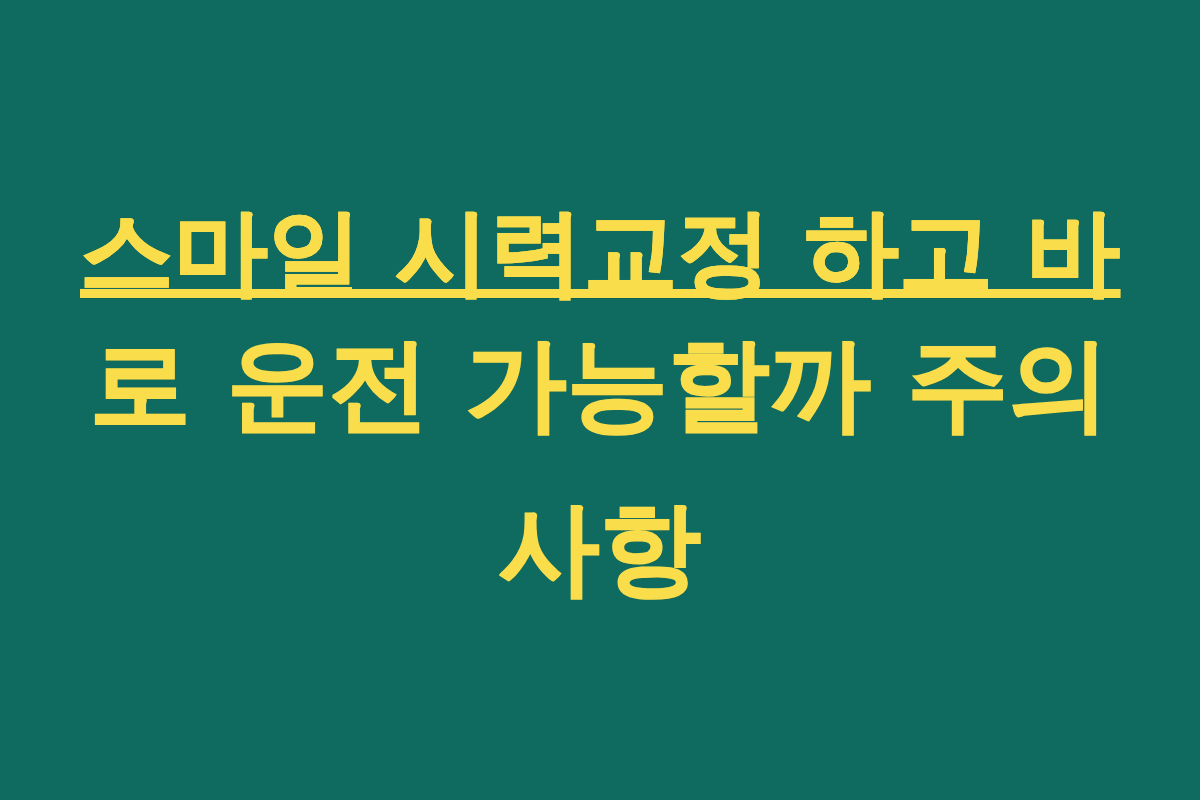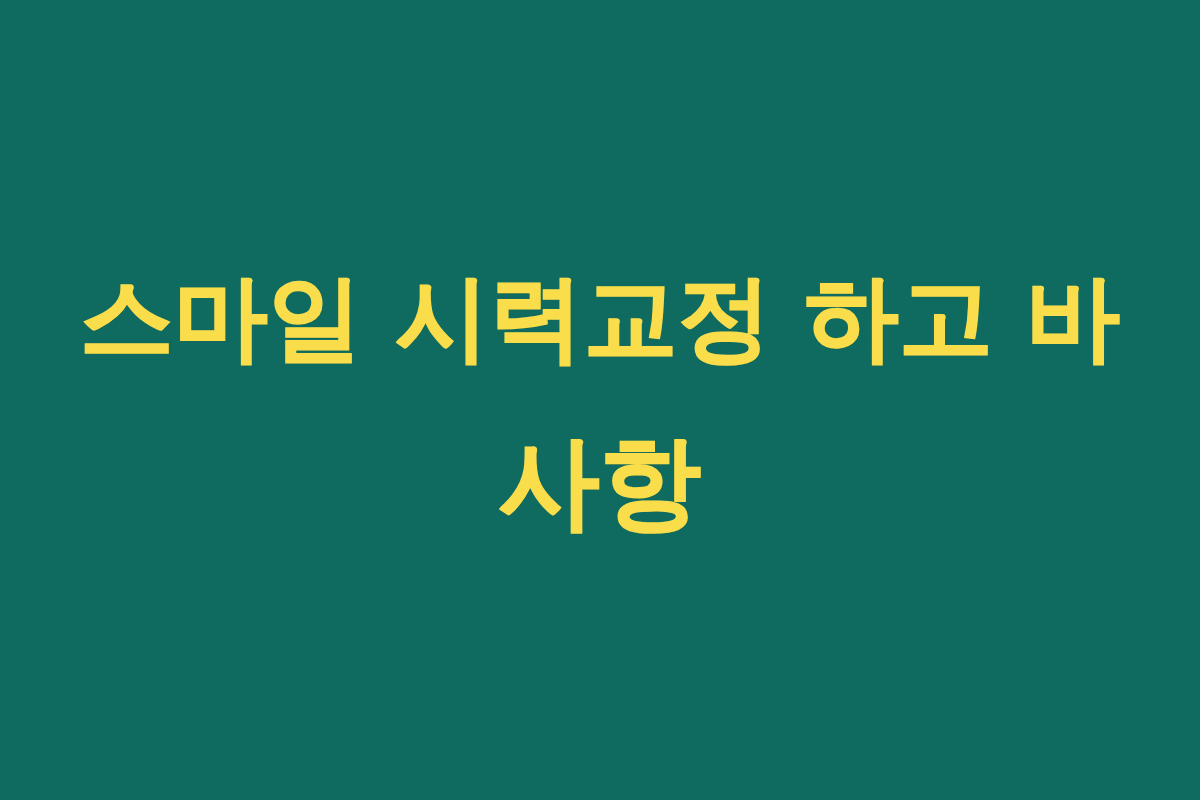--- a/index.html
+++ b/index.html
@@ -65,20 +65,21 @@
     margin-top: 32px;
   }
 </style>
 </head>
 <body>
 
 <div id="thumbnail-card" style="background-color: rgb(15, 107, 96);">
 
   <div id="headline-block">
 
-    <span class="headline-line stretch" style="color: rgb(250, 221, 75); -webkit-text-stroke: 1.5px rgb(250, 221, 75); text-shadow: rgb(250, 221, 75) 0px 0px 1px, rgba(10, 70, 62, 0.28) 0.5px 1px 0px; font-size: 93.6185px;">스마일 시력교정 하고 바</span>
+    <span class="headline-line stretch" style="color: rgb(250, 221, 75); -webkit-text-stroke: 1.5px rgb(250, 221, 75); text-shadow: rgb(250, 221, 75) 0px 0px 1px, rgba(10, 70, 62, 0.28) 0.5px 1px 0px; font-size: 93.6185px; text-decoration: underline;">스마일 시력교정 하고 바</span>
 
+    <span class="headline-line stretch" style="color: rgb(250, 221, 75); -webkit-text-stroke: 1.5px rgb(250, 221, 75); text-shadow: rgb(250, 221, 75) 0px 0px 1px, rgba(10, 70, 62, 0.28) 0.5px 1px 0px;">로 운전 가능할까 주의</span>
 
     <span class="headline-line short" style="color: rgb(250, 221, 75); -webkit-text-stroke: 1.5px rgb(250, 221, 75); text-shadow: rgb(250, 221, 75) 0px 0px 1px, rgba(10, 70, 62, 0.28) 0.5px 1px 0px;">사항</span>
 
   </div>
 
 </div>
 
 </body></html>

